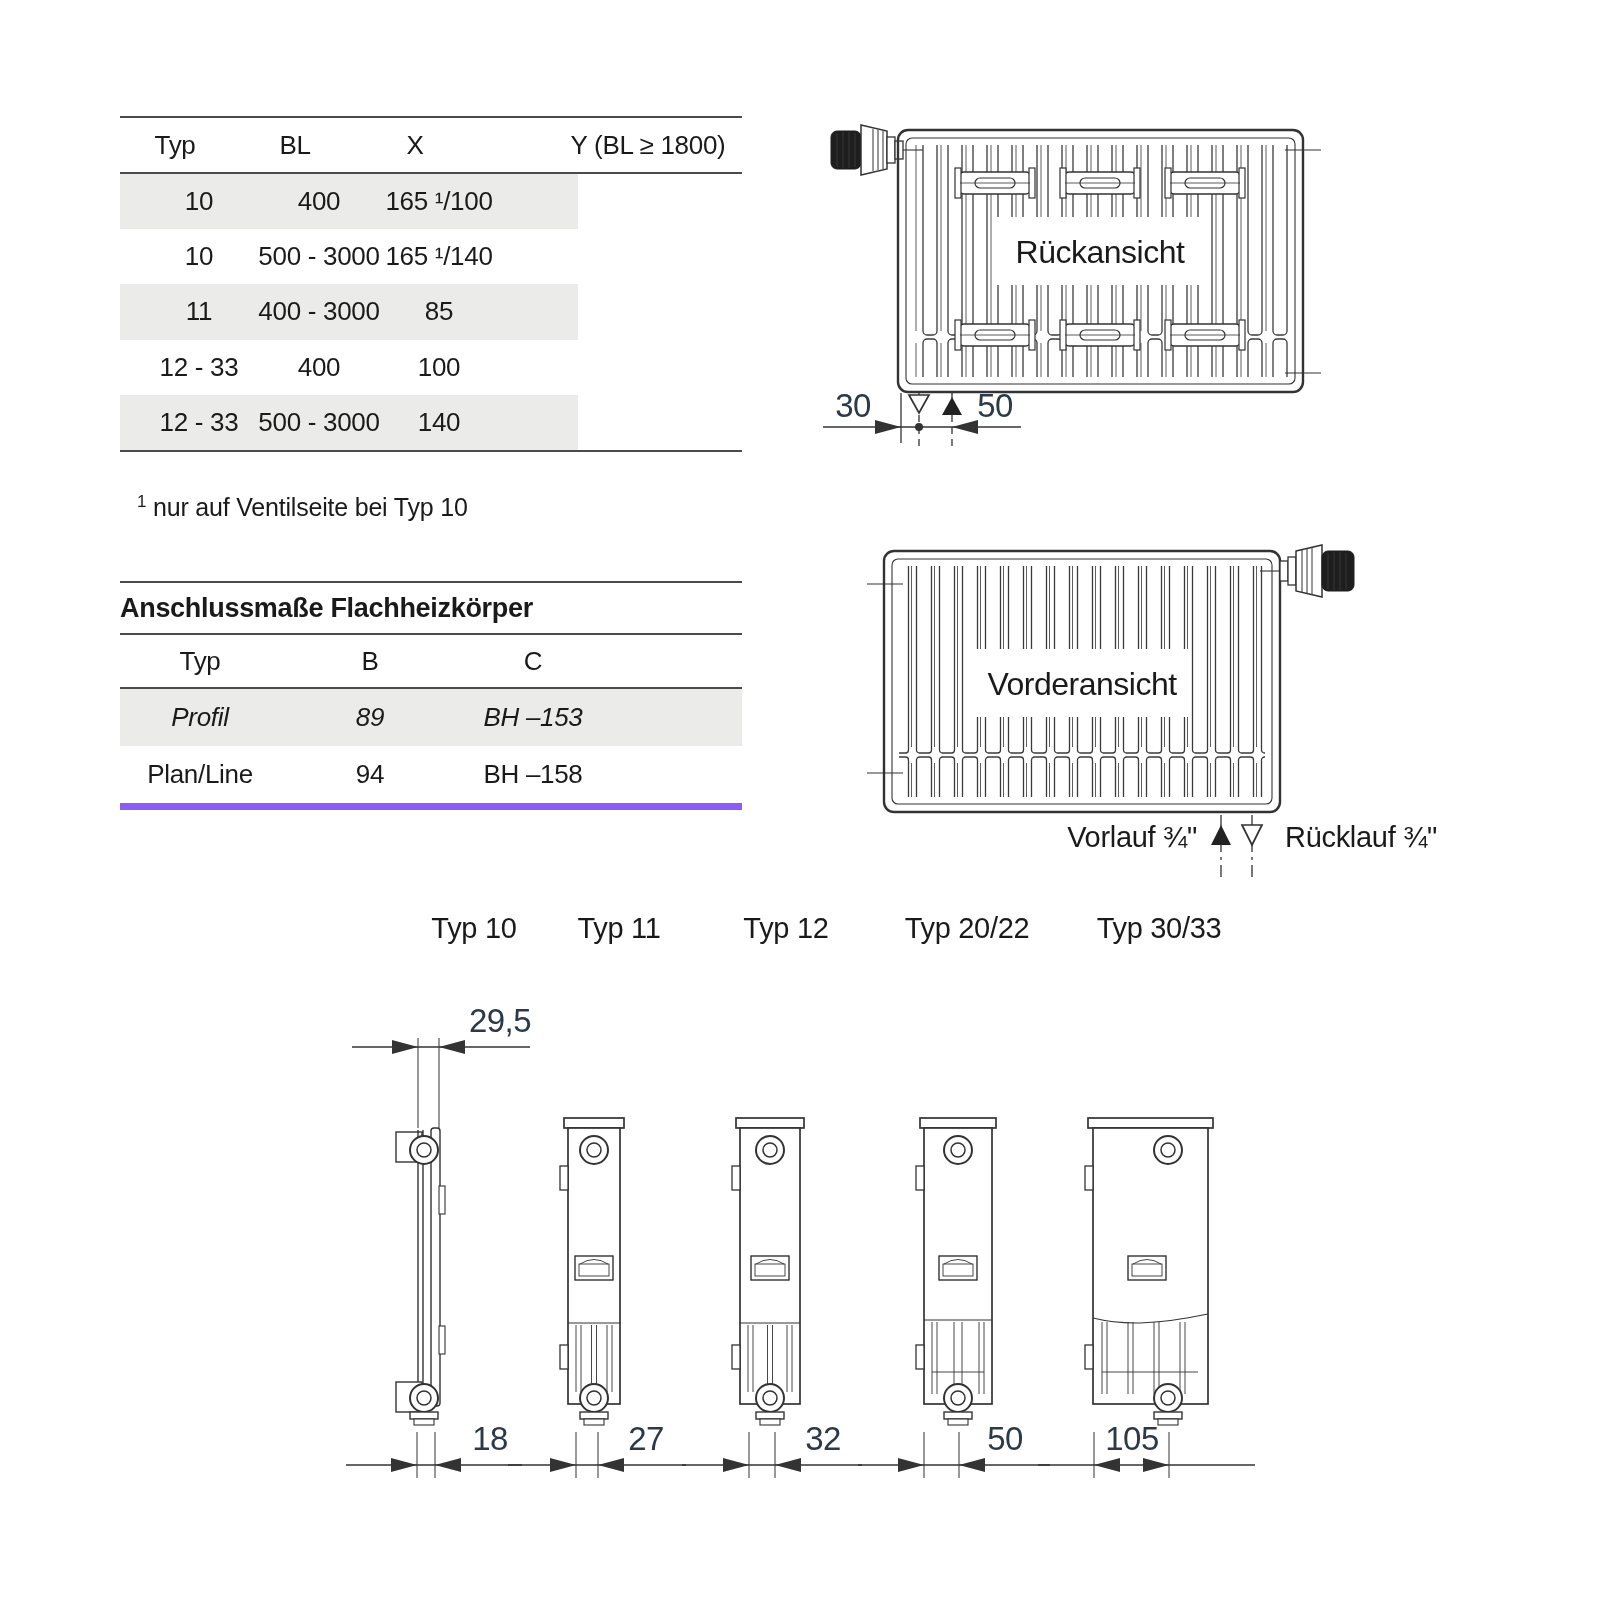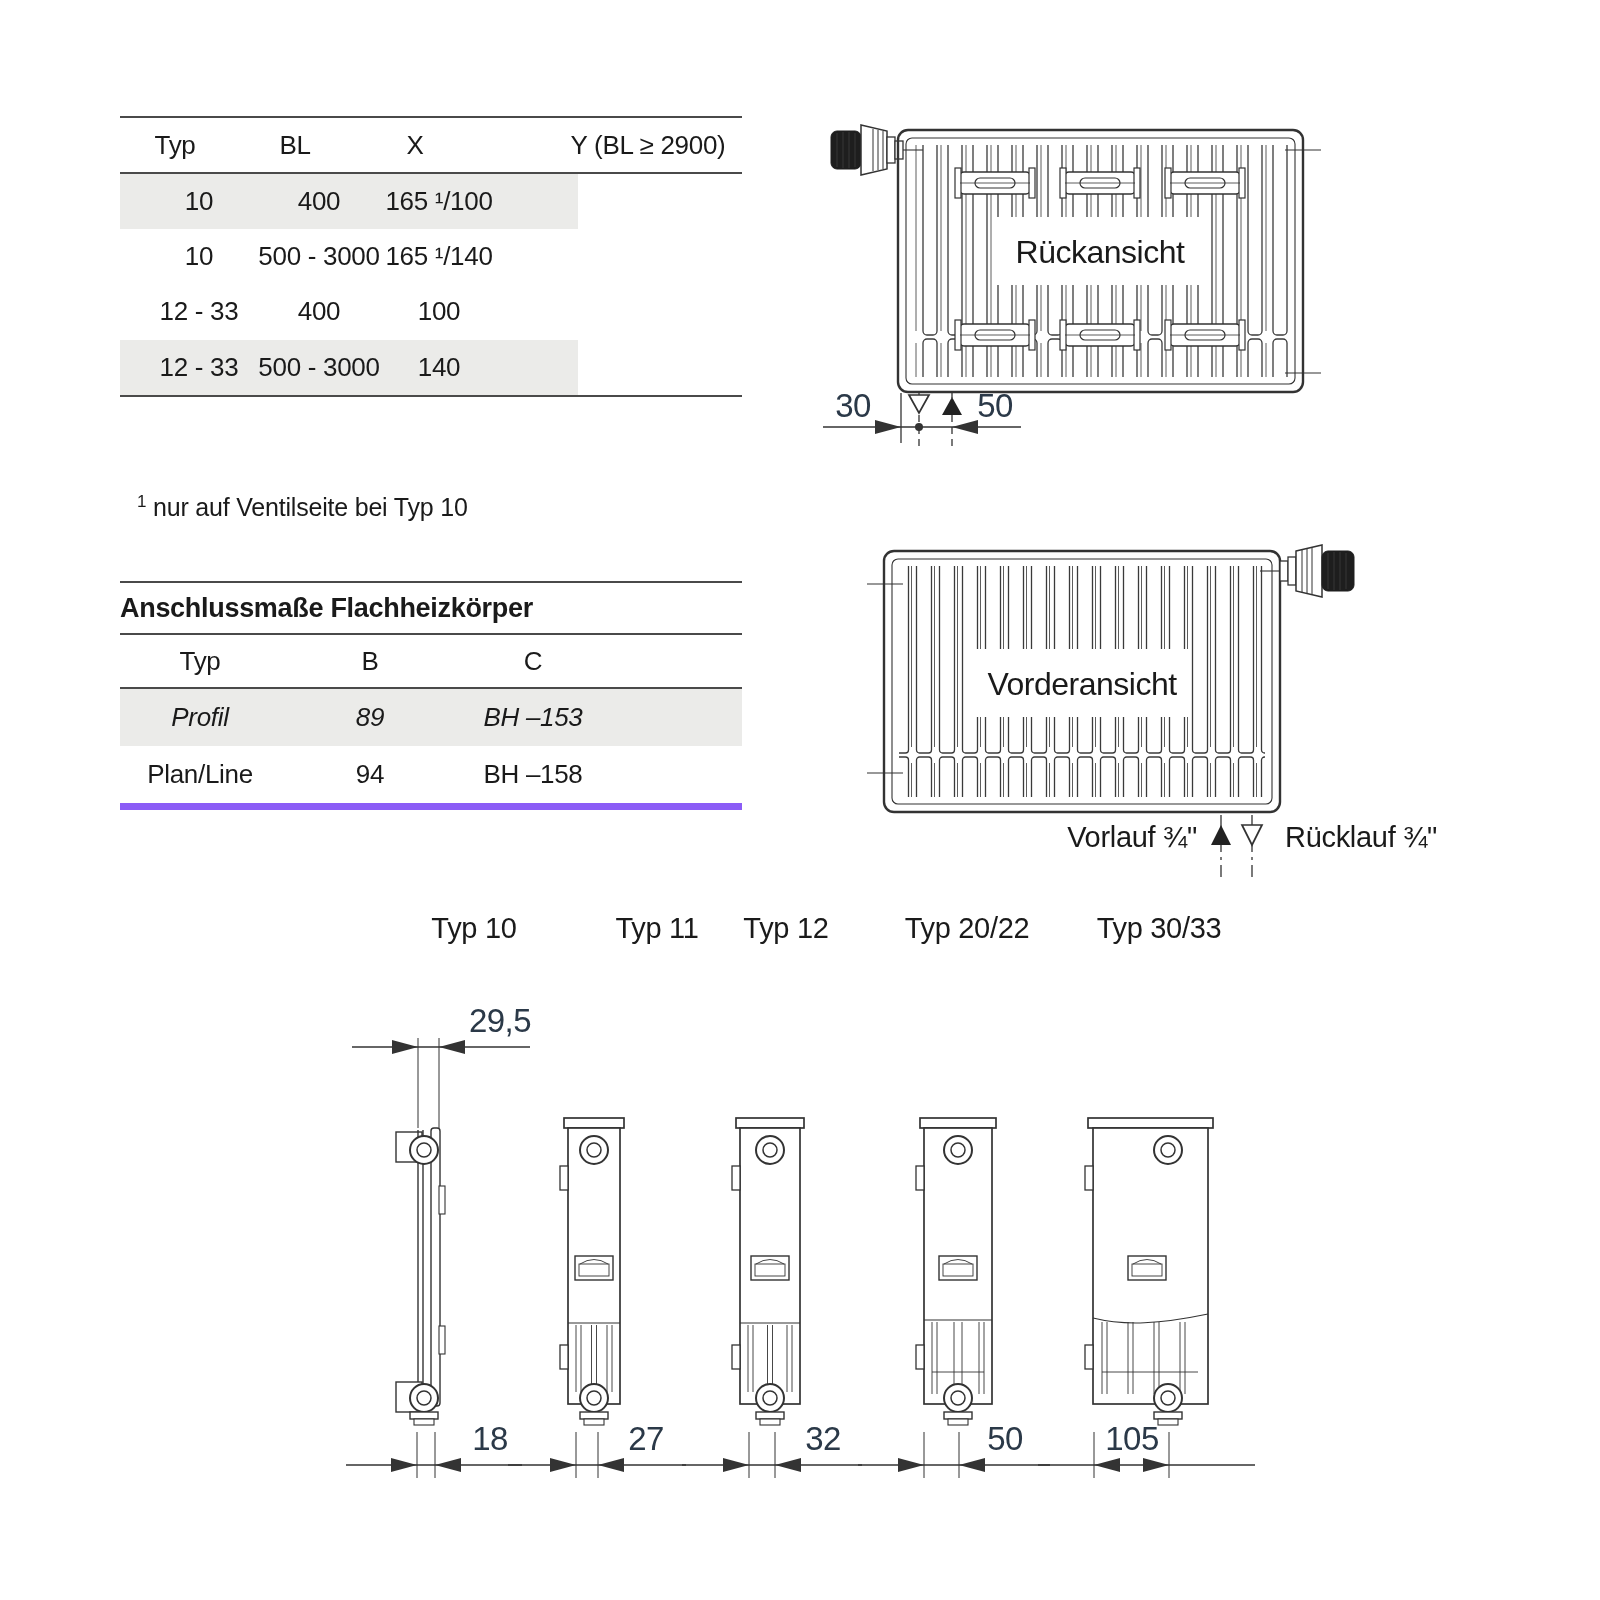--- a/index.html
+++ b/index.html
@@ -49,32 +49,37 @@
 </head>
 <body>
 
 <div class="page">
 
   <section class="t1">
     <div class="t1-head">
       <span class="c-typ">Typ</span>
       <span class="c-bl">BL</span>
       <span class="c-x">X</span>
-      <span class="t1-yhead">Y (BL ≥ 2900)</span>
+      <span class="t1-yhead">Y (BL ≥ 1800)</span>
     </div>
     <div class="t1-body">
       <div class="t1-row shade">
         <span class="c-typ">10</span>
         <span class="c-bl">400</span>
         <span class="c-x">165 ¹/100</span>
       </div>
       <div class="t1-row">
         <span class="c-typ">10</span>
         <span class="c-bl">500 - 3000</span>
         <span class="c-x">165 ¹/140</span>
+      </div>
+      <div class="t1-row shade">
+        <span class="c-typ">11</span>
+        <span class="c-bl">400 - 3000</span>
+        <span class="c-x">85</span>
       </div>
       <div class="t1-row">
         <span class="c-typ">12 - 33</span>
         <span class="c-bl">400</span>
         <span class="c-x">100</span>
       </div>
       <div class="t1-row shade">
         <span class="c-typ">12 - 33</span>
         <span class="c-bl">500 - 3000</span>
         <span class="c-x">140</span>
@@ -200,21 +205,21 @@
       <line x1="376" y1="290" x2="376" y2="356" stroke="#333" stroke-width="1.3" stroke-dasharray="12 5 3 5"></line>
       <line x1="407" y1="290" x2="407" y2="356" stroke="#333" stroke-width="1.3" stroke-dasharray="12 5 3 5"></line>
       <polygon points="376,300 366,320 386,320" fill="#222"></polygon>
       <polygon points="397,300 417,300 407,320" fill="#fff" stroke="#333" stroke-width="1.7"></polygon>
       <text class="flow-label" x="352" y="322" text-anchor="end">Vorlauf ¾"</text>
       <text class="flow-label" x="440" y="322" text-anchor="start">Rücklauf ¾"</text>
     </g>
   </svg>
 
   <div class="ptype-label" style="left:374px">Typ 10</div>
-  <div class="ptype-label" style="left:557px">Typ 11</div>
+  <div class="ptype-label" style="left:519px">Typ 11</div>
   <div class="ptype-label" style="left:686px">Typ 12</div>
   <div class="ptype-label" style="left:867px">Typ 20/22</div>
   <div class="ptype-label" style="left:1059px">Typ 30/33</div>
 
   <svg width="0" height="0">
       <defs>
     <g id="fit">
           <circle r="14" fill="#fff" stroke="#333" stroke-width="2"></circle>
           <circle r="7" fill="#fff" stroke="#333" stroke-width="1.5"></circle>
         </g>

